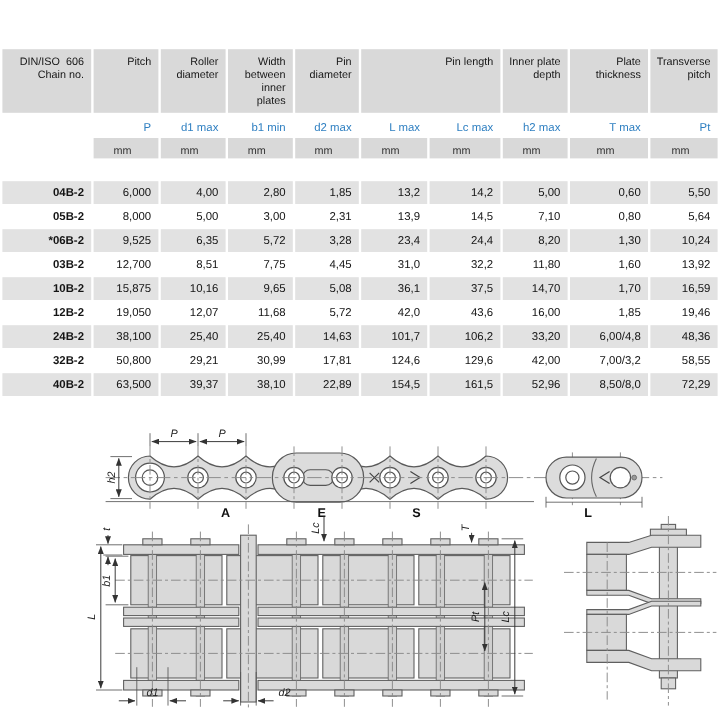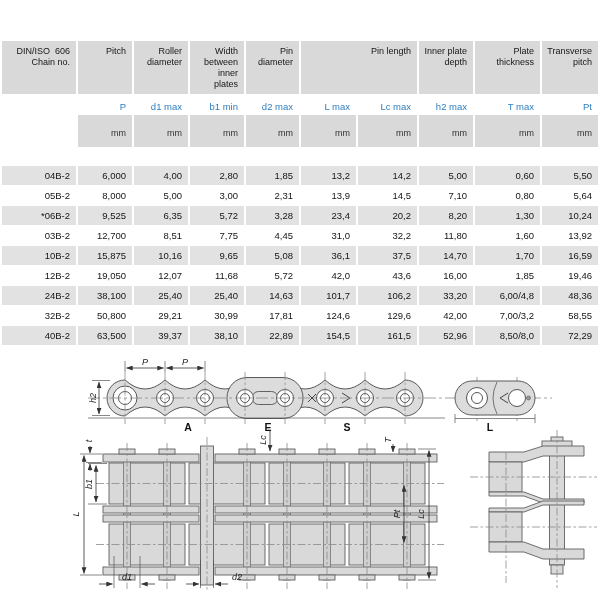--- a/index.html
+++ b/index.html
@@ -3,26 +3,26 @@
 <meta charset="utf-8">
 <style>
   html,body{margin:0;padding:0;width:600px;height:600px;background:#ffffff;overflow:hidden;}
   .sheet{position:relative;width:600px;height:600px;font-family:"Liberation Sans",sans-serif;}
   table.spec{position:absolute;top:0;left:0;border-collapse:separate;border-spacing:2px 1px;table-layout:fixed;width:600px;margin-top:40px;}
   td{box-sizing:border-box;overflow:hidden;}
   .g{background:#d9d9d9;height:53px;vertical-align:top;text-align:right;font-size:9px;line-height:1.22;color:#161616;padding:5px 6px 0 2px;}
   .corner .l1{display:block;white-space:pre;}
   .corner .l2{display:block;}
   .sym{height:19px;background:#ffffff;text-align:right;font-size:9.5px;color:#2e7fc1;padding:4px 6px 0 0;}
-  .unit{height:32px;background:#d9d9d9;text-align:right;font-size:9px;color:#333333;padding:3px 6px 0 0;}
+  .unit{height:17px;background:#d9d9d9;text-align:center;font-size:9px;color:#333333;padding:3px 6px 0 0;}
   .nobg{background:#ffffff;}
   tr.spacer td{height:17px;background:#ffffff;}
   tbody td{height:19px;background:#ffffff;font-size:9.5px;text-align:right;vertical-align:middle;padding:0 6px 0 0;color:#141414;}
   tbody tr:nth-child(odd) td{background:#e2e2e2;}
-  tbody td.chain{font-weight:400;}
+  tbody td.chain{font-weight:700;}
   svg.draw{position:absolute;left:0;top:0;}
   .plate{fill:#dcdcdc;stroke:#5a5a5a;stroke-width:1;}
   .plate2{fill:#d9d9d9;stroke:#5f5f5f;stroke-width:0.9;}
   .pin{fill:#cfcfcf;stroke:#666666;stroke-width:0.7;}
   .hole{fill:#ffffff;stroke:#555555;stroke-width:1;}
   .cl{stroke:#8a8a8a;stroke-width:0.8;fill:none;}
   .dimln{stroke:#333333;stroke-width:0.8;fill:none;}
   .ext{stroke:#555555;stroke-width:0.7;fill:none;}
   .dim{font:italic 9px "Liberation Sans",sans-serif;fill:#1d1d1d;}
   .sec{font:bold 10.5px "Liberation Sans",sans-serif;fill:#101010;}
@@ -113,21 +113,21 @@
           <td>0,80</td>
           <td>5,64</td>
         </tr>
         <tr>
           <td class="chain">*06B-2</td>
           <td>9,525</td>
           <td>6,35</td>
           <td>5,72</td>
           <td>3,28</td>
           <td>23,4</td>
-          <td>20,2</td>
+          <td>24,4</td>
           <td>8,20</td>
           <td>1,30</td>
           <td>10,24</td>
         </tr>
         <tr>
           <td class="chain">03B-2</td>
           <td>12,700</td>
           <td>8,51</td>
           <td>7,75</td>
           <td>4,45</td>

